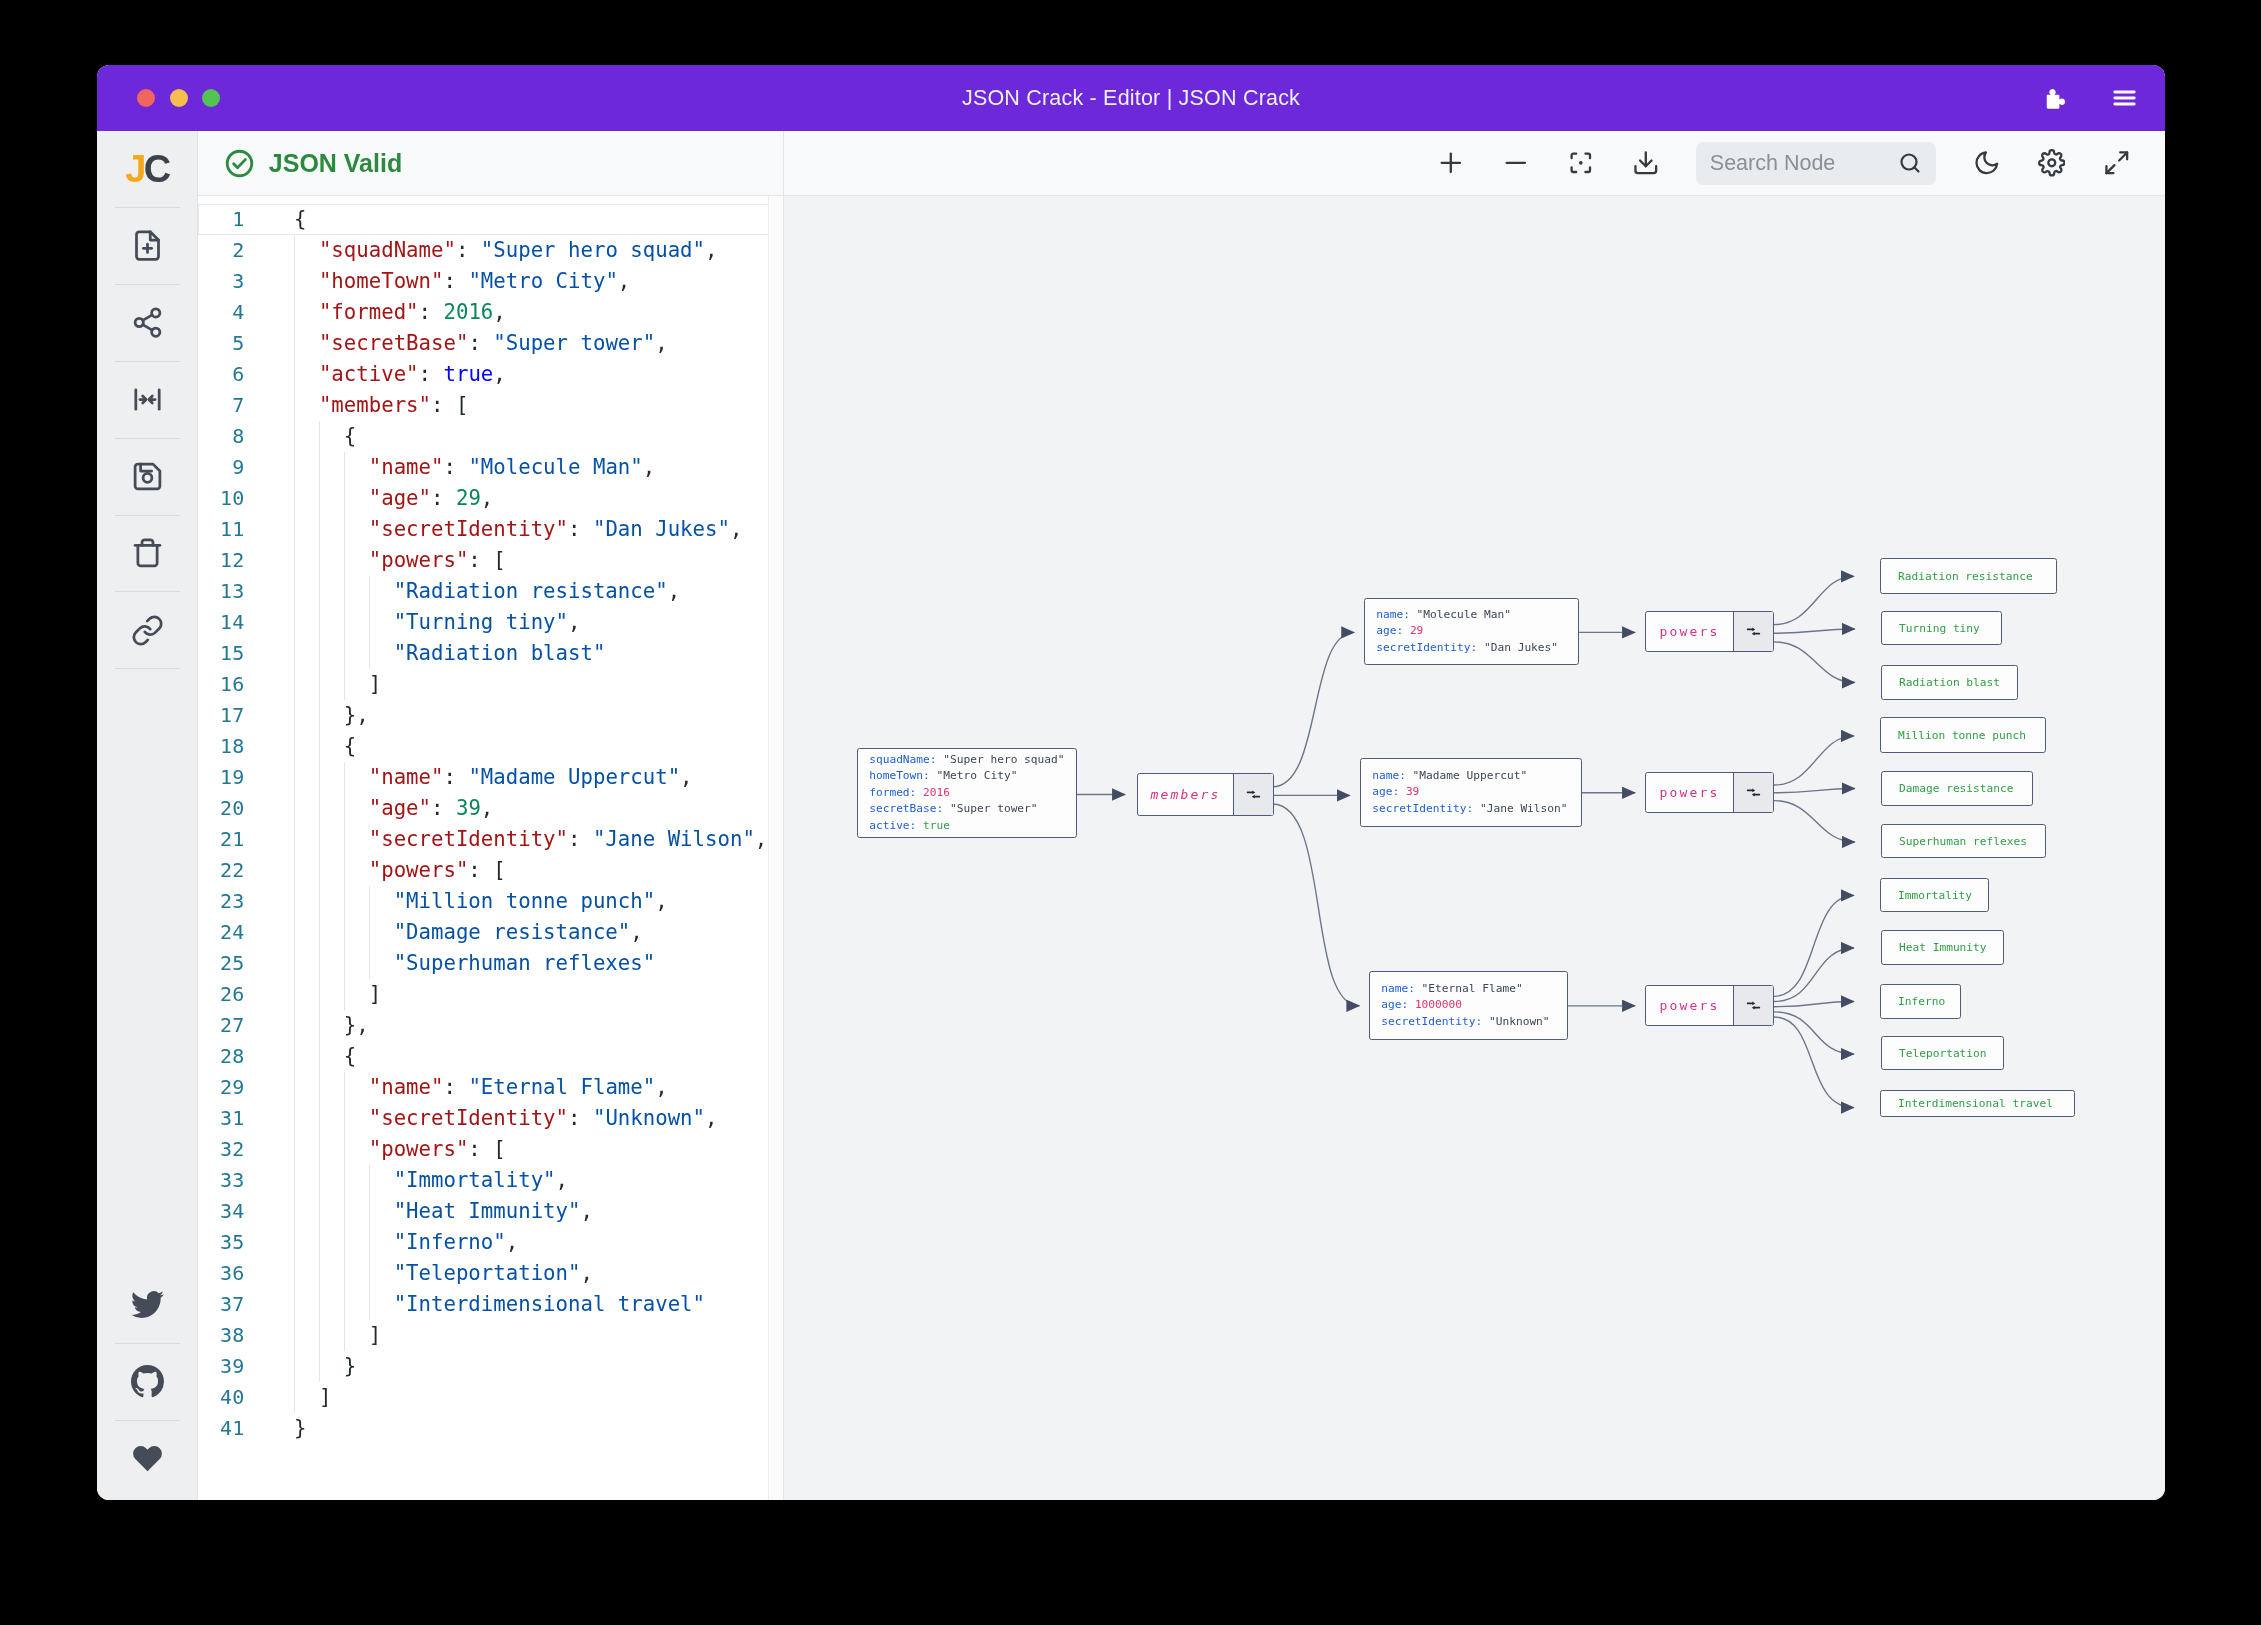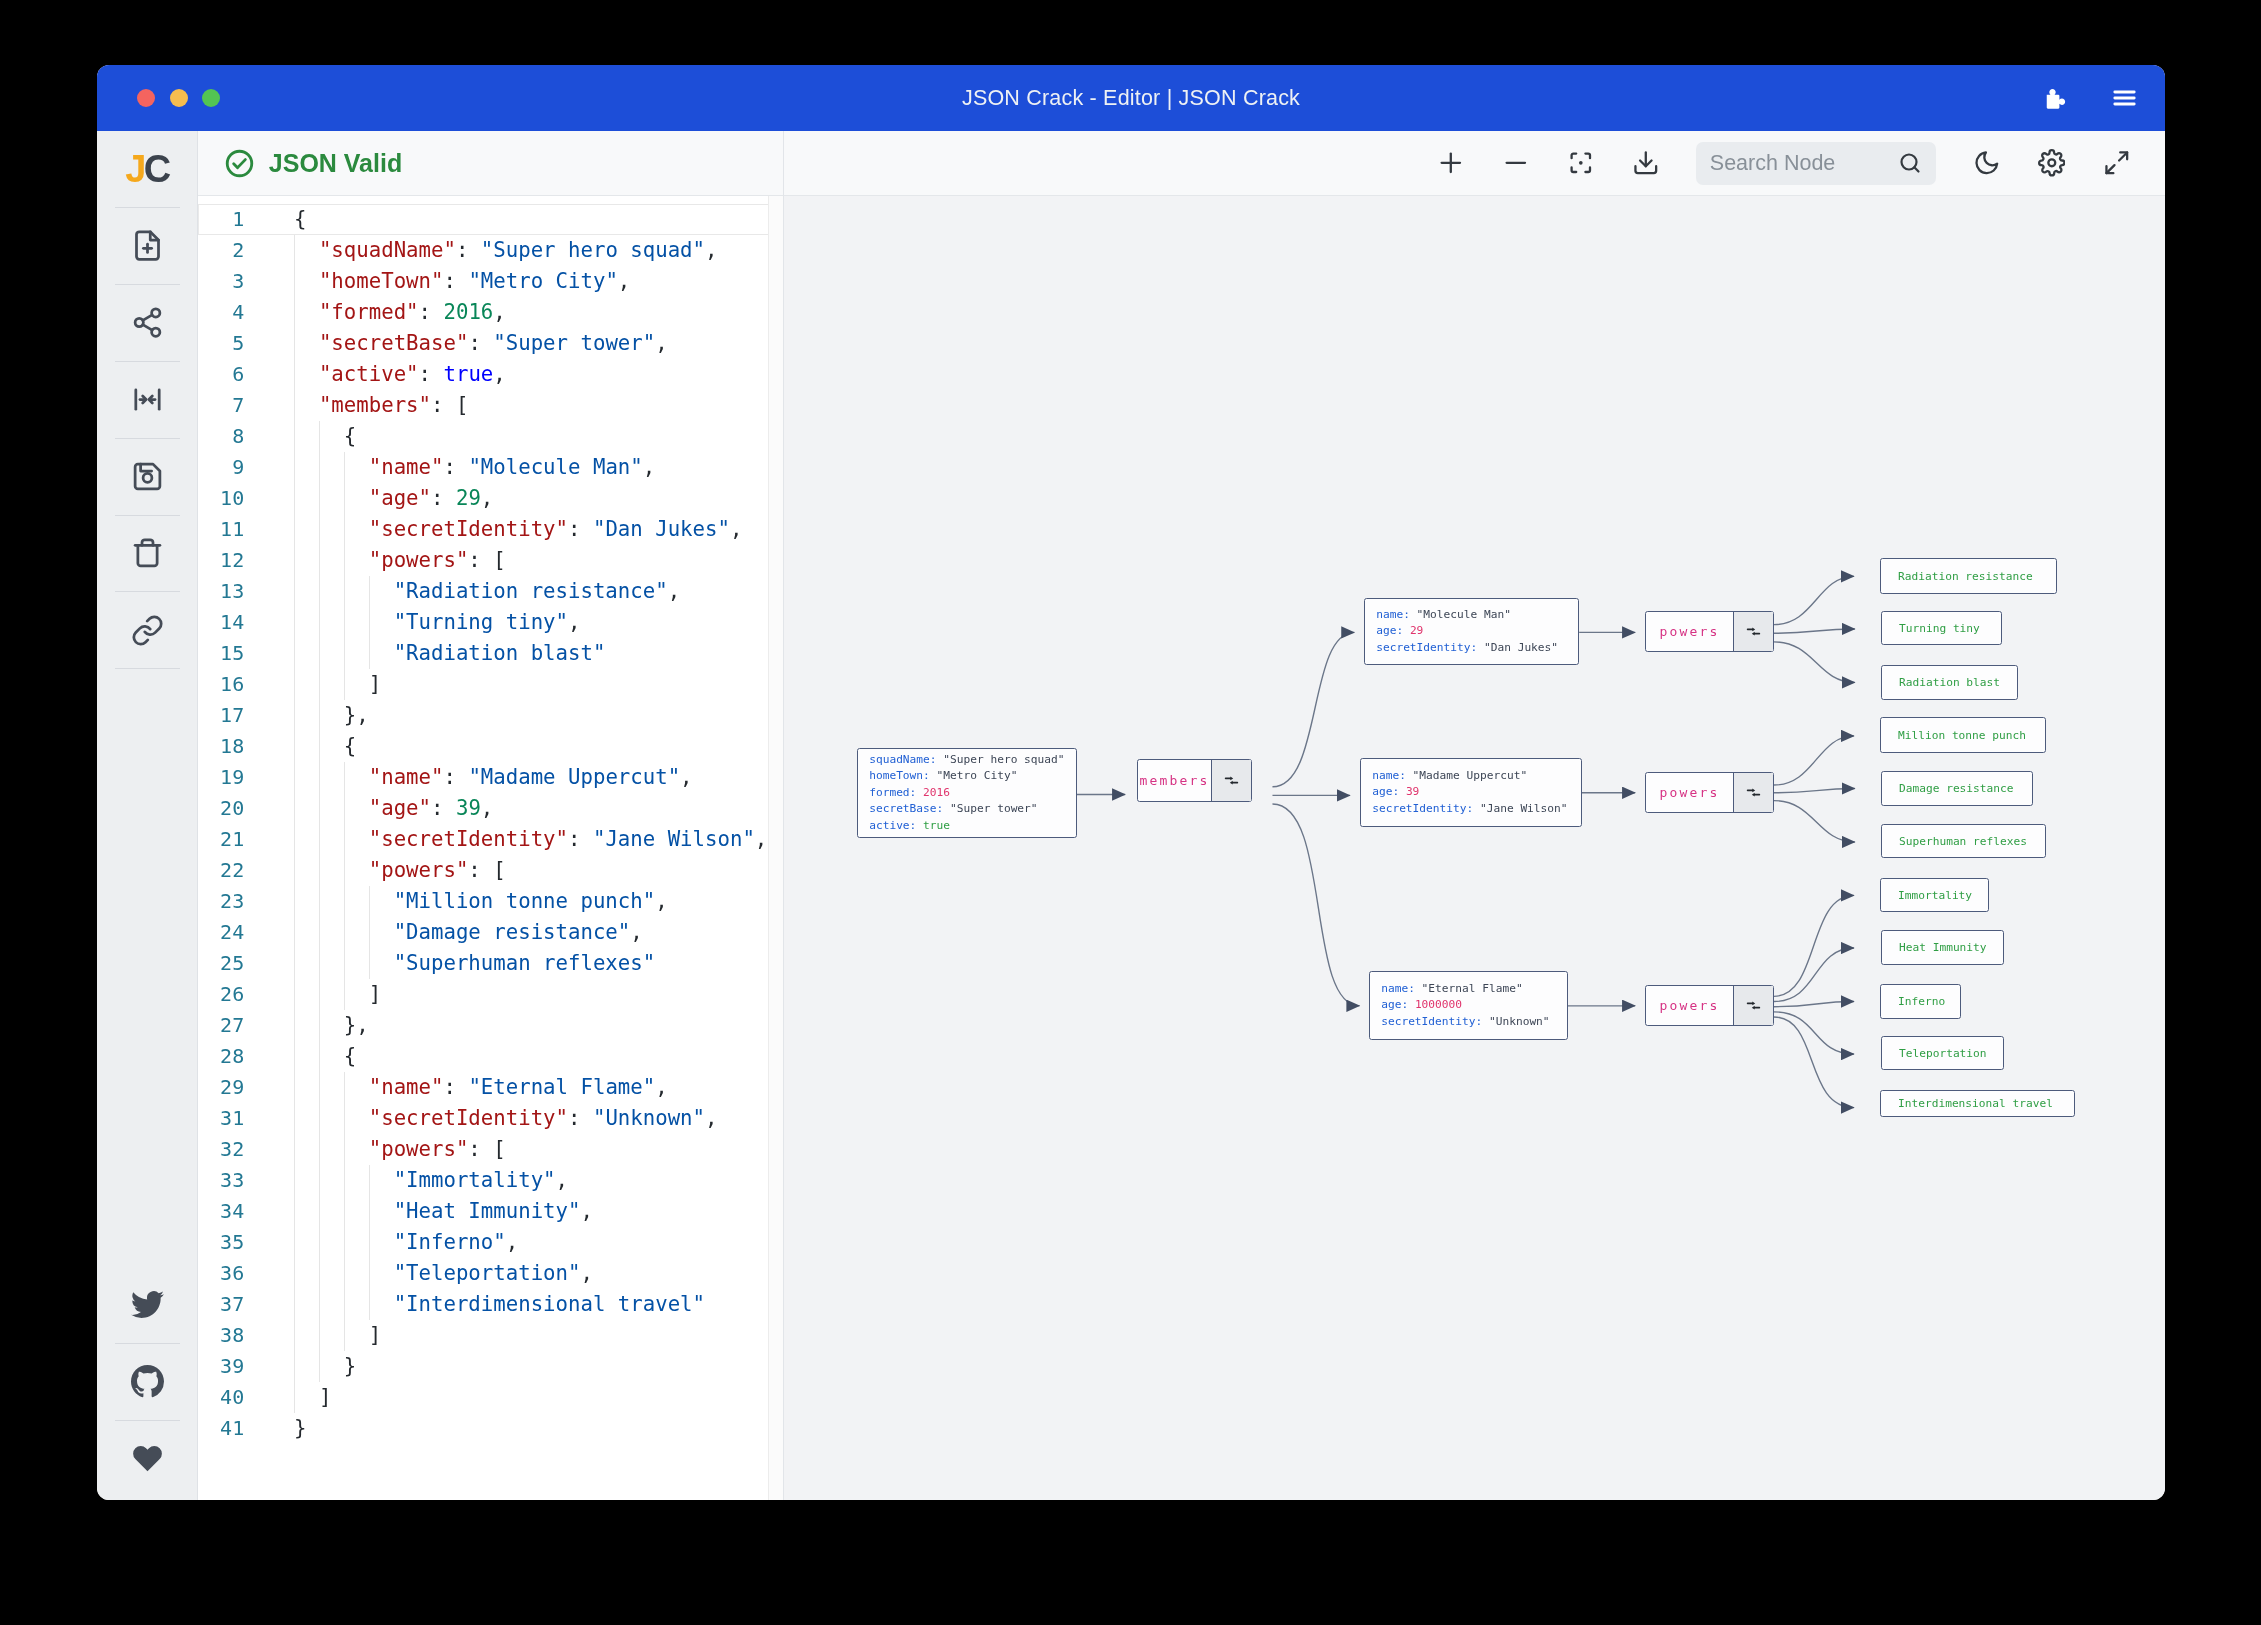--- a/index.html
+++ b/index.html
@@ -3,21 +3,21 @@
 <meta charset="utf-8">
 <style>
   * { margin:0; padding:0; box-sizing:border-box; }
   html,body { background:#000; }
   body { width:2261px; height:1625px; position:relative; font-family:"Liberation Sans",sans-serif; overflow:hidden; }
 
   .window { position:absolute; left:97px; top:65px; width:2068px; height:1435px;
             background:#fff; border-radius:12px; overflow:hidden; display:flex; flex-direction:column; }
 
   
-  .titlebar { height:66px; flex:0 0 auto; background:#1d4ed8; position:relative;
+  .titlebar { height:66px; flex:0 0 auto; background:#6d28d9; position:relative;
               display:flex; align-items:center; justify-content:center; }
   .lights { position:absolute; left:40px; top:50%; transform:translateY(-50%); display:flex; gap:14.6px; }
   .light { width:18px; height:18px; border-radius:50%; }
   .light.red{background:#f4645f;} .light.yellow{background:#f6bd4f;} .light.green{background:#53c452;}
   .win-title { color:#eef1f4; font-size:21.5px; letter-spacing:0.2px; }
   .tb-right { position:absolute; right:26px; top:50%; transform:translateY(-50%); display:flex; gap:41px; align-items:center; }
 
   
   .main { flex:1; display:flex; min-height:0; }
 
@@ -328,21 +328,21 @@
           </g>
         </svg>
         <div>
             <div class="gnode obj-node" style="left: 73px; top: 552px; width: 220px; height: 90px;">
               <div class="obj-row"><span class="k">squadName: </span><span class="vs">"Super hero squad"</span></div>
               <div class="obj-row"><span class="k">homeTown: </span><span class="vs">"Metro City"</span></div>
               <div class="obj-row"><span class="k">formed: </span><span class="vn">2016</span></div>
               <div class="obj-row"><span class="k">secretBase: </span><span class="vs">"Super tower"</span></div>
               <div class="obj-row"><span class="k">active: </span><span class="vb">true</span></div>
             </div>
-            <div class="gnode coll-node" style="left: 353px; top: 563px; width: 115px; height: 43px;">
+            <div class="gnode coll-node" style="left: 353px; top: 577px; width: 137px; height: 43px; font-style: italic;">
               <span class="coll-label">members</span>
               <span class="coll-btn">
                 <svg class="coll-icon" viewBox="0 0 20 20">
                   <line x1="3" y1="7.5" x2="9" y2="7.5" stroke="#24292e" fill="none"></line>
                   <path d="M8.6 5.4 12 7.5 8.6 9.6z" stroke="none"></path>
                   <line x1="17" y1="12.5" x2="11" y2="12.5" stroke="#24292e" fill="none"></line>
                   <path d="M11.4 10.4 8 12.5 11.4 14.6z" stroke="none"></path>
                 </svg>
               </span>
             </div>

